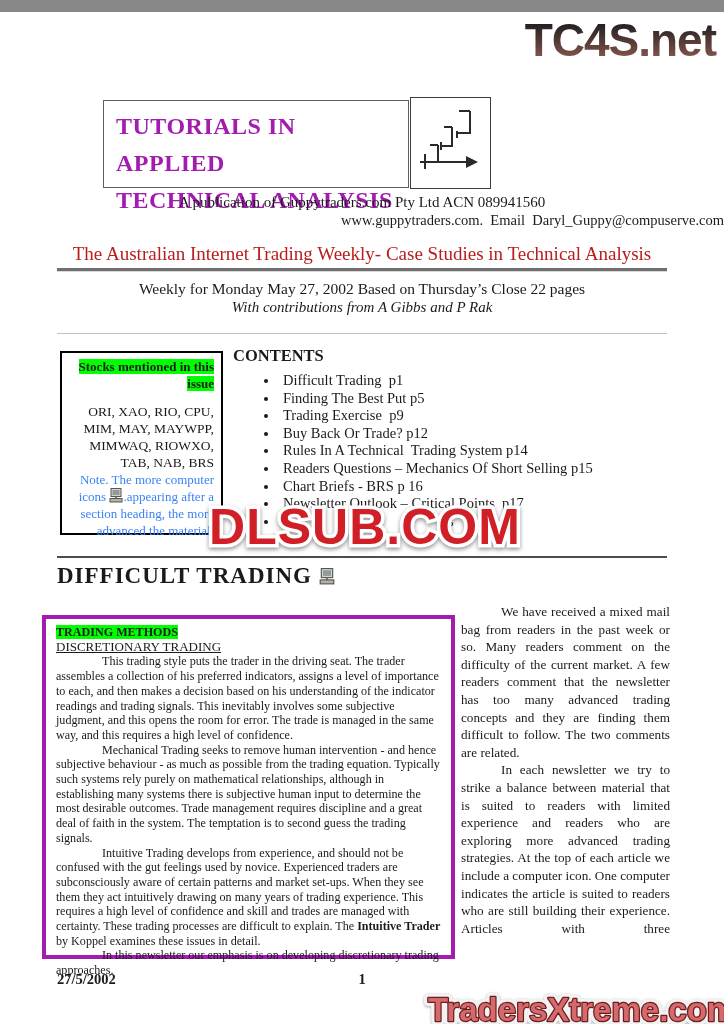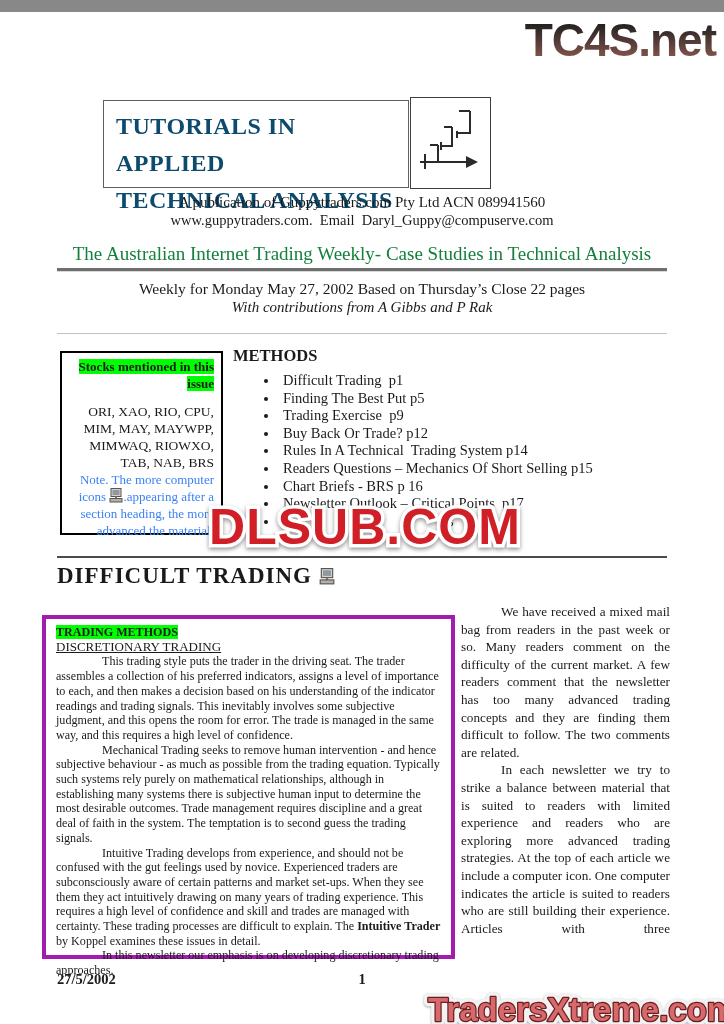--- a/index.html
+++ b/index.html
@@ -13,29 +13,29 @@
   
   .wm-tc4s{position:absolute;left:468px;top:0;width:252px;height:58px;z-index:9;}
   .wm-dlsub{position:absolute;left:201px;top:485px;width:328px;height:62px;z-index:9;
             filter:drop-shadow(0 2px 2px rgba(60,60,60,.55));}
   .wm-tx{position:absolute;left:424px;top:973px;width:316px;height:50px;z-index:9;
          filter:drop-shadow(0 1px 1px rgba(80,80,80,.5));}
 
   
   .mast-box{position:absolute;left:103px;top:88px;width:306px;height:88px;
             border:1px solid #5f5f5f;box-sizing:border-box;padding:7px 0 0 12px;}
-  .mast-title{font-size:24px;font-weight:bold;color:#0c4a6e;line-height:37px;
+  .mast-title{font-size:24px;font-weight:bold;color:#a21caf;line-height:37px;
               letter-spacing:.5px;}
   .logo-box{position:absolute;left:410px;top:85px;width:81px;height:92px;
             border:1px solid #3d3d3d;box-sizing:border-box;background:#fff;}
   .pub{position:absolute;left:0;top:182px;width:724px;text-align:center;
        font-size:15px;line-height:17.5px;}
-  .pub .l3{font-size:14.5px;}
+  .pub .l3{font-size:14.5px;text-align:right;}
   .subtitle{position:absolute;left:0;top:231px;width:724px;text-align:center;
-            font-size:19px;color:#15803d;}
+            font-size:19px;color:#b91c1c;}
   .rule-thick{position:absolute;left:57px;top:256px;width:610px;height:3px;
               background:#6f6f6f;border-bottom:1px solid #d9d9d9;}
   .issue{position:absolute;left:0;top:268px;width:724px;text-align:center;
          font-size:15.5px;line-height:18px;}
   .issue .contrib{font-style:italic;font-size:15px;}
   .issue .tools{font-style:italic;font-size:12.8px;color:#2e9b63;}
   .rule-thin{position:absolute;left:57px;top:321px;width:610px;height:1px;background:#c2c2c2;}
 
   
   .stocks{position:absolute;left:60px;top:339px;width:163px;height:184px;
@@ -122,21 +122,21 @@
     <div class="tick">ORI, XAO, RIO, CPU, MIM, MAY, MAYWPP, MIMWAQ, RIOWXO, TAB, NAB, BRS</div>
     <div class="note"><span>Note. The more computer icons </span><svg class="cicon" width="14" height="15" viewBox="0 0 14 15">
           <rect x="2" y="0.5" width="10" height="8" fill="#d8d2c9" stroke="#555" stroke-width="1"></rect>
           <rect x="3.5" y="2" width="7" height="5" fill="#8f9aa0"></rect>
           <rect x="6" y="8.5" width="2" height="2" fill="#777"></rect>
           <rect x="1" y="10.5" width="12" height="3.5" fill="#b8b0a4" stroke="#555" stroke-width="1"></rect>
         </svg><span>.appearing after a section heading, the more advanced the material.</span></div>
   </div>
 
   <div class="contents">
-    <h2>METHODS</h2>
+    <h2>CONTENTS</h2>
     <ul>
       <li class="pre">Difficult Trading  p1</li>
       <li class="pre">Finding The Best Put p5</li>
       <li class="pre">Trading Exercise  p9</li>
       <li class="pre">Buy Back Or Trade? p12</li>
       <li class="pre">Rules In A Technical  Trading System p14</li>
       <li class="pre">Readers Questions – Mechanics Of Short Selling p15</li>
       <li class="pre">Chart Briefs - BRS p 16</li>
       <li class="pre">Newsletter Outlook – Critical Points  p17</li>
       <li><span>N</span><span class="gap"></span><span>es</span></li>

